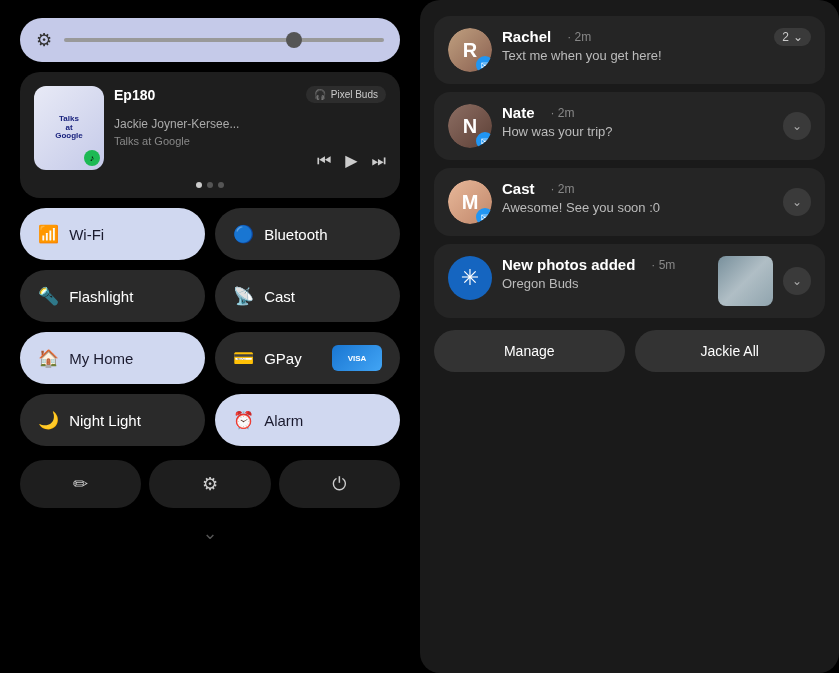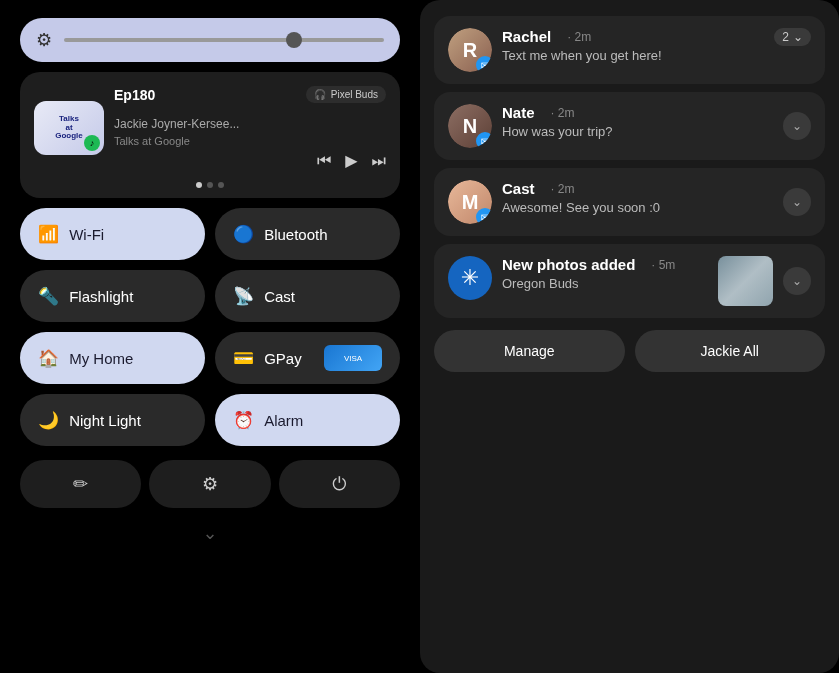--- a/index.html
+++ b/index.html
@@ -86,21 +86,21 @@
       flex-direction: column;
       gap: 8px;
     }
     .media-row {
       display: flex;
       align-items: center;
       gap: 10px;
     }
     .media-thumb {
       width: 70px;
-      height: 54px;
+      height: 84px;
       background: linear-gradient(135deg, #e8eaf6, #c5cae9);
       border-radius: 12px;
       display: flex;
       flex-direction: column;
       align-items: center;
       justify-content: center;
       font-size: 9px;
       color: #1a237e;
       font-weight: 600;
       text-align: center;
@@ -226,28 +226,28 @@
     
     .gpay-row {
       display: flex;
       align-items: center;
       justify-content: space-between;
       width: 100%;
     }
     .gpay-card {
       background: linear-gradient(135deg, #1976d2, #42a5f5);
       border-radius: 6px;
-      width: 58px;
+      width: 50px;
       height: 26px;
       display: flex;
       align-items: center;
       justify-content: center;
       font-size: 8px;
       color: #fff;
-      font-weight: 400;
+      font-weight: 700;
     }
 
     
     .bottom-actions {
       display: flex;
       gap: 8px;
       margin-top: 4px;
     }
     .action-btn {
       flex: 1;

